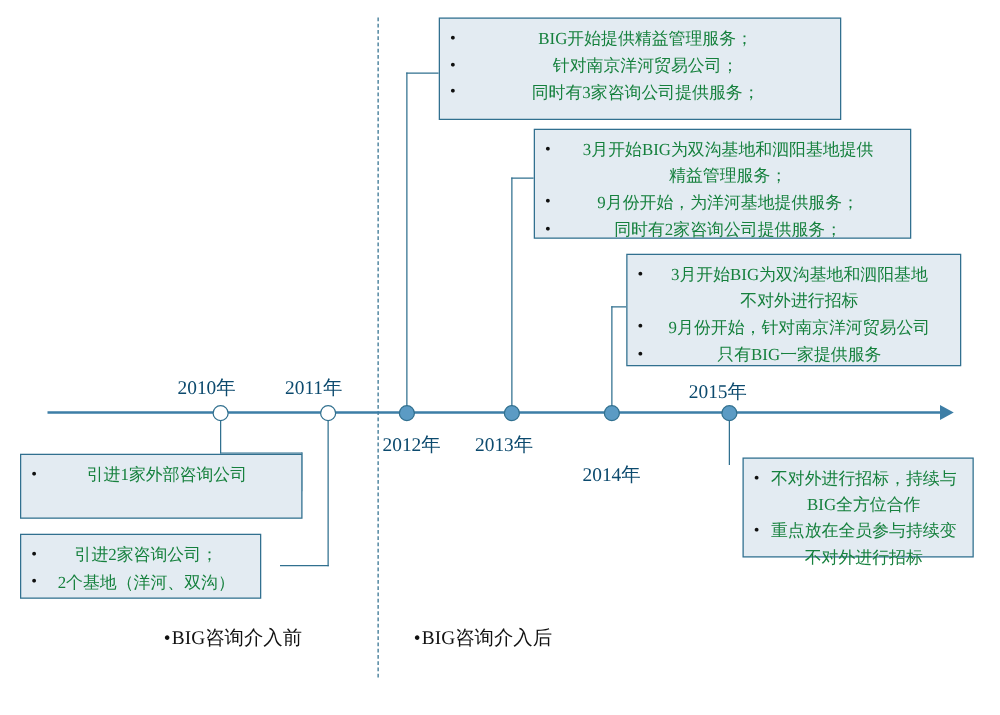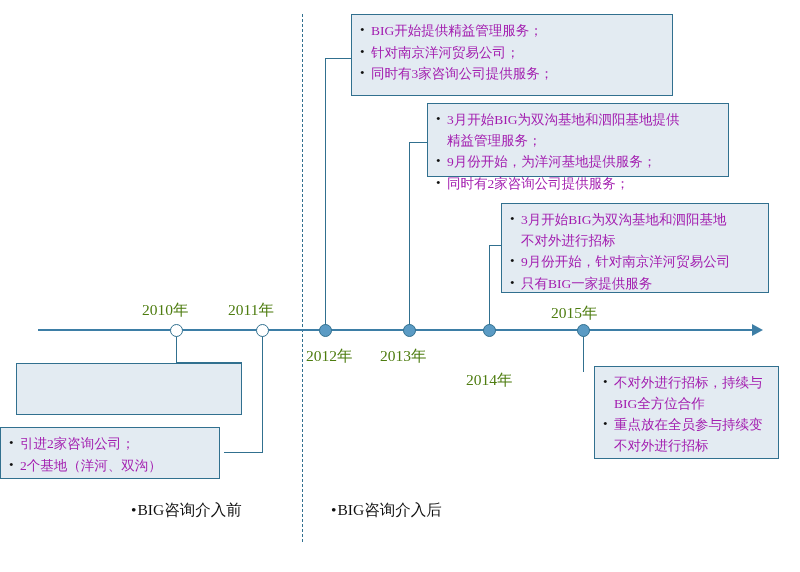--- a/index.html
+++ b/index.html
@@ -21,21 +21,22 @@
   
   .callout {
     position: absolute;
     box-sizing: border-box;
     background: #e3ebf2;
     border: 1.3px solid #31708f;
     padding: 6px 10px 6px 8px;
     font-family: "Liberation Serif", "DejaVu Serif", serif;
     font-size: 13.5px;
     line-height: 1.52;
-    color: #a21caf;
+    color: #15803d;
+    text-align: center;
   }
   .callout ul {
     list-style: none;
     margin: 0;
     padding: 0;
   }
   .callout li {
     position: relative;
     padding-left: 11px;
     margin: 0 0 1px 0;
@@ -79,21 +80,21 @@
     height: 13px;
     border-radius: 50%;
     background: #ffffff;
     border: 1.5px solid #31708f;
     box-sizing: border-box;
   }
   .yr {
     position: absolute;
     font-family: "Liberation Serif", "DejaVu Serif", serif;
     font-size: 15.5px;
-    color: #4d7c0f;
+    color: #0c4a6e;
     white-space: nowrap;
   }
   .conn {
     position: absolute;
     background: #31708f;
   }
   .conn.v { width: 1.3px; }
   .conn.h { height: 1.3px; }
 
   .divider {
@@ -156,53 +157,54 @@
   <div class="yr" style="left:551px; top:303px;">2015年</div>
 
   <div class="callout" style="left:351px; top:14px; width:322px; height:82px;">
     <ul>
       <li>BIG开始提供精益管理服务；</li>
       <li>针对南京洋河贸易公司；</li>
       <li>同时有3家咨询公司提供服务；</li>
     </ul>
   </div>
 
-  <div class="callout" style="left:427px; top:103px; width:302px; height:74px;">
+  <div class="callout" style="left:427px; top:103px; width:302px; height:88px;">
     <ul>
       <li>3月开始BIG为双沟基地和泗阳基地提供
 精益管理服务；</li>
       <li>9月份开始，为洋河基地提供服务；</li>
       <li>同时有2家咨询公司提供服务；</li>
     </ul>
   </div>
 
   <div class="callout" style="left:501px; top:203px; width:268px; height:90px;">
     <ul>
       <li>3月开始BIG为双沟基地和泗阳基地
 不对外进行招标</li>
       <li>9月份开始，针对南京洋河贸易公司</li>
       <li>只有BIG一家提供服务</li>
     </ul>
   </div>
 
-  <div class="callout" style="left:594px; top:366px; width:185px; height:93px;">
+  <div class="callout" style="left:594px; top:366px; width:185px; height:80px;">
     <ul>
       <li>不对外进行招标，持续与
 BIG全方位合作</li>
       <li>重点放在全员参与持续变
 不对外进行招标</li>
     </ul>
   </div>
 
   <div class="callout" style="left:16px; top:363px; width:226px; height:52px;">
     <ul>
-    </ul>
-  </div>
-
-  <div class="callout" style="left:0; top:427px; width:220px; height:52px;">
+      <li>引进1家外部咨询公司</li>
+    </ul>
+  </div>
+
+  <div class="callout" style="left:16px; top:427px; width:193px; height:52px;">
     <ul>
       <li>引进2家咨询公司；</li>
       <li>2个基地（洋河、双沟）</li>
     </ul>
   </div>
 
   <div class="footnote" style="left:331px; top:500px;">BIG咨询介入后</div>
   <div class="footnote" style="left:131px; top:500px;">BIG咨询介入前</div>
 
 </div>

